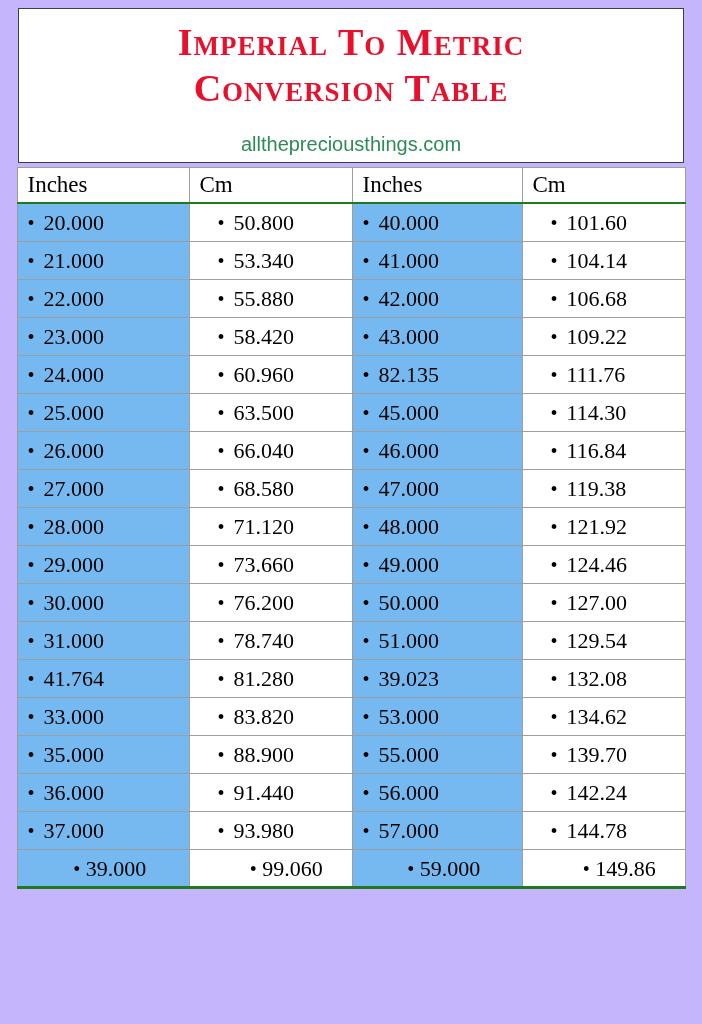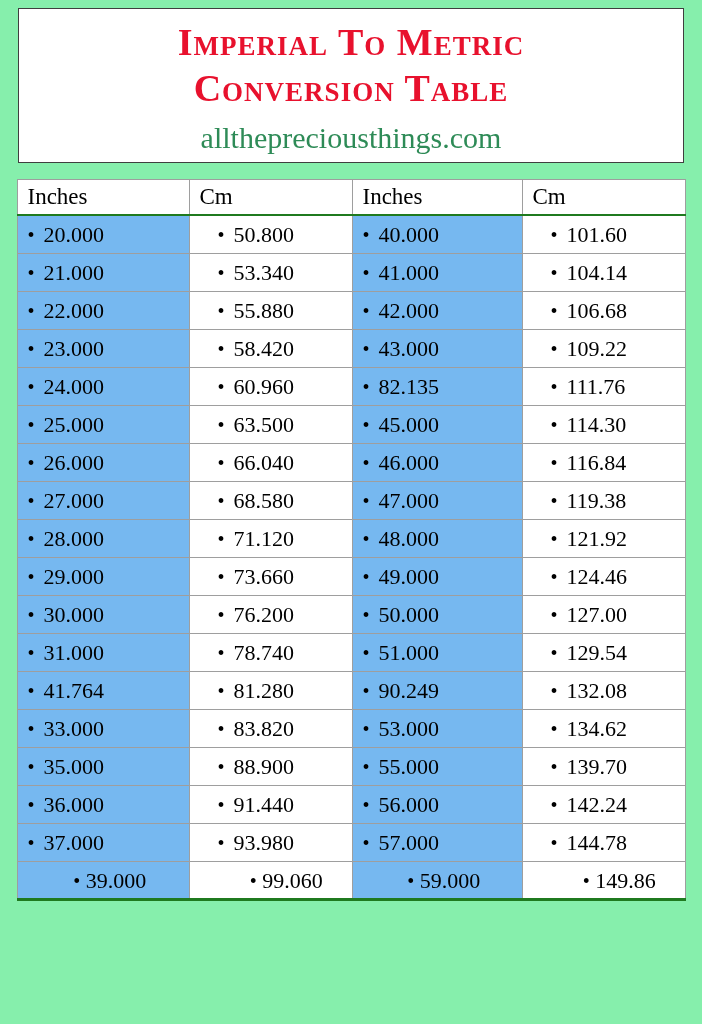--- a/index.html
+++ b/index.html
@@ -10,21 +10,21 @@
     width: 702px;
     height: 1024px;
     background: #ffffff;
     font-family: "Liberation Serif", serif;
     overflow: hidden;
   }
   .page {
     position: relative;
     width: 702px;
     height: 1024px;
-    background: #86efac;
+    background: #c4b5fd;
     box-sizing: border-box;
     padding: 8px 10px 0 10px;
   }
 
   
   .title-box {
     border: 1px solid #3f3f3f;
     background: #ffffff;
     padding: 10px 0 6px 0;
     margin: 0 8px 4px 8px;
@@ -35,31 +35,31 @@
     font-family: "Liberation Serif", serif;
     font-weight: bold;
     font-size: 38px;
     line-height: 1.22;
     letter-spacing: 1px;
     font-variant: small-caps;
     text-transform: capitalize;
   }
   .site-url {
     color: #2e8b57;
-    font-family: Liberation Serif, serif;
-    font-size: 30px;
+    font-family: Liberation Sans, sans-serif;
+    font-size: 20px;
     line-height: 1.2;
-    margin-top: 8px;
+    margin-top: 20px;
   }
 
   
   table.conv {
     border-collapse: collapse;
     width: 668px;
-    margin: 16px auto;
+    margin: 4px auto;
     table-layout: fixed;
   }
   table.conv col.c1 { width: 172px; }
   table.conv col.c2 { width: 163px; }
   table.conv col.c3 { width: 170px; }
   table.conv col.c4 { width: 163px; }
 
   table.conv th,
   table.conv td {
     border: 1px solid #9e9e9e;
@@ -199,21 +199,21 @@
         </tr>
         <tr>
           <td class="shaded"><span class="bullet">•</span><span class="val">31.000</span></td>
           <td class="plain"><span class="bullet">•</span><span class="val">78.740</span></td>
           <td class="shaded"><span class="bullet">•</span><span class="val">51.000</span></td>
           <td class="plain"><span class="bullet">•</span><span class="val">129.54</span></td>
         </tr>
         <tr>
           <td class="shaded"><span class="bullet">•</span><span class="val">41.764</span></td>
           <td class="plain"><span class="bullet">•</span><span class="val">81.280</span></td>
-          <td class="shaded"><span class="bullet">•</span><span class="val">90.249</span></td>
+          <td class="shaded"><span class="bullet">•</span><span class="val">39.023</span></td>
           <td class="plain"><span class="bullet">•</span><span class="val">132.08</span></td>
         </tr>
         <tr>
           <td class="shaded"><span class="bullet">•</span><span class="val">33.000</span></td>
           <td class="plain"><span class="bullet">•</span><span class="val">83.820</span></td>
           <td class="shaded"><span class="bullet">•</span><span class="val">53.000</span></td>
           <td class="plain"><span class="bullet">•</span><span class="val">134.62</span></td>
         </tr>
         <tr>
           <td class="shaded"><span class="bullet">•</span><span class="val">35.000</span></td>

